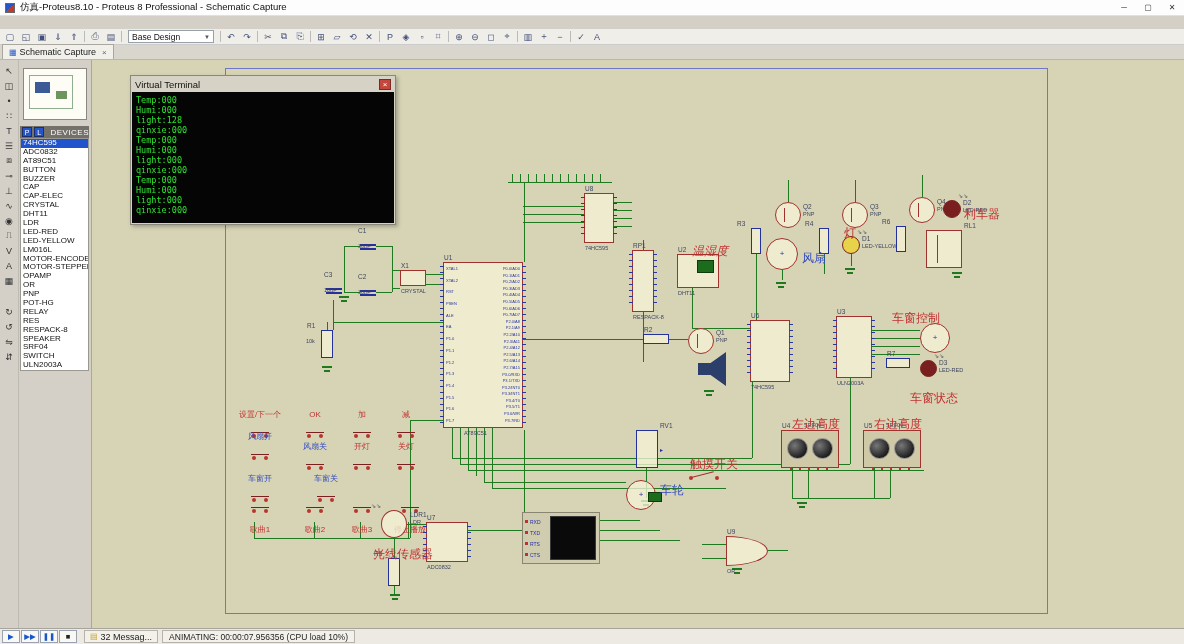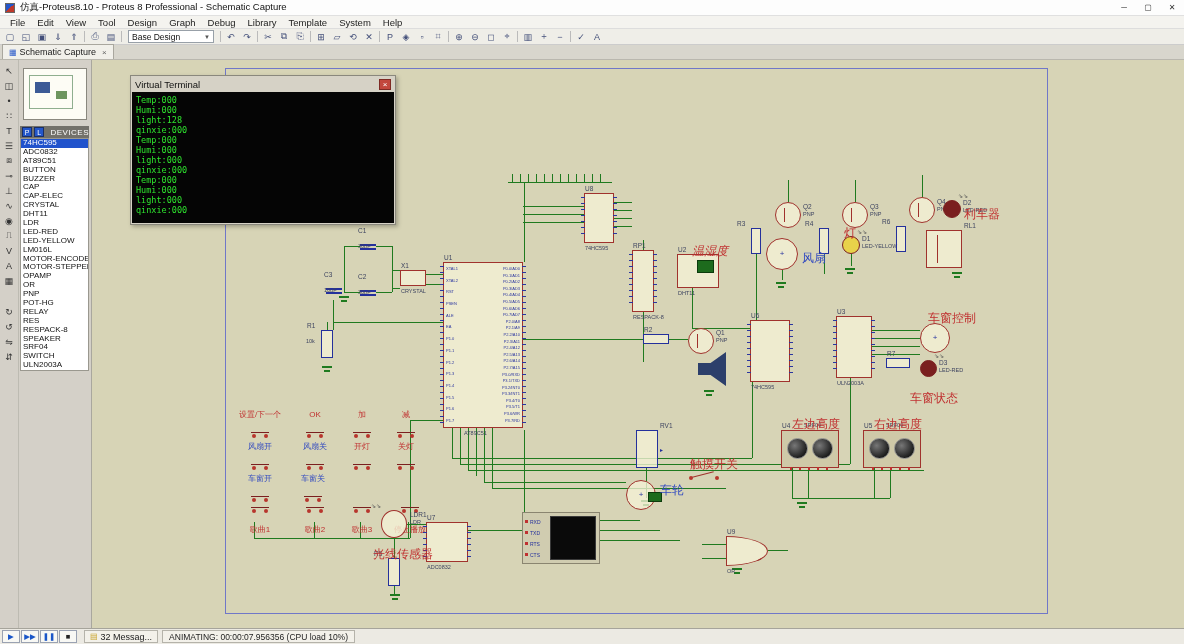--- a/index.html
+++ b/index.html
@@ -164,33 +164,20 @@
   <div class="titlebar">
     <div class="app-icon"></div>
     <span class="title">仿真-Proteus8.10 - Proteus 8 Professional - Schematic Capture</span>
     <div class="win-controls">
       <div class="win-btn">─</div>
       <div class="win-btn">▢</div>
       <div class="win-btn">✕</div>
     </div>
   </div>
 
-  <div class="menubar">
-      <span class="menu-item">File</span>
-      <span class="menu-item">Edit</span>
-      <span class="menu-item">View</span>
-      <span class="menu-item">Tool</span>
-      <span class="menu-item">Design</span>
-      <span class="menu-item">Graph</span>
-      <span class="menu-item">Debug</span>
-      <span class="menu-item">Library</span>
-      <span class="menu-item">Template</span>
-      <span class="menu-item">System</span>
-      <span class="menu-item">Help</span>
-    </div>
 
   <div class="toolbar">
       <span class="tb-icon">▢</span>
       <span class="tb-icon">◱</span>
       <span class="tb-icon">▣</span>
       <span class="tb-icon">⇓</span>
       <span class="tb-icon">⇑</span>
       <span class="tb-sep"></span>
       <span class="tb-icon">⎙</span>
       <span class="tb-icon">▤</span>
@@ -597,21 +584,21 @@
         <span class="bsym">
           <span class="bar"></span>
         </span>
       </div>
       <div class="comp kind-button" style="left: 296px; top: 350px; width: 36px; height: 28px;">
         <span class="blabel red">减</span>
         <span class="bsym">
           <span class="bar"></span>
         </span>
       </div>
-      <div class="comp kind-button" style="left: 142px; top: 382px; width: 52px; height: 28px;">
+      <div class="comp kind-button" style="left: 142px; top: 372px; width: 52px; height: 28px;">
         <span class="blabel blue">风扇开</span>
         <span class="bsym">
           <span class="bar"></span>
         </span>
       </div>
       <div class="comp kind-button" style="left: 203px; top: 382px; width: 40px; height: 28px;">
         <span class="blabel blue">风扇关</span>
         <span class="bsym">
           <span class="bar"></span>
         </span>
@@ -627,21 +614,21 @@
         <span class="bsym">
           <span class="bar"></span>
         </span>
       </div>
       <div class="comp kind-button" style="left: 142px; top: 414px; width: 52px; height: 28px;">
         <span class="blabel blue">车窗开</span>
         <span class="bsym">
           <span class="bar"></span>
         </span>
       </div>
-      <div class="comp kind-button" style="left: 201px; top: 414px; width: 40px; height: 28px;">
+      <div class="comp kind-button" style="left: 214px; top: 414px; width: 40px; height: 28px;">
         <span class="blabel blue">车窗关</span>
         <span class="bsym">
           <span class="bar"></span>
         </span>
       </div>
       <div class="comp kind-button" style="left: 142px; top: 446px; width: 52px; height: 28px;">
         <span class="bsym">
           <span class="bar"></span>
         </span>
         <span class="blabel red">歌曲1</span>
@@ -693,21 +680,21 @@
         <div class="iscreen"></div>
       </div>
       <div class="comp kind-gate" style="left: 634px; top: 476px; width: 42px; height: 30px;">
         <span class="ref">U9</span>
         <span class="sub">OR</span>
       </div>
       <span class="anno red" style="left: 600px; top: 183px; font-style: italic;">温湿度</span>
       <span class="anno blue" style="left: 710px; top: 190px;">风扇</span>
       <span class="anno red" style="left: 752px; top: 165px;">灯</span>
       <span class="anno red" style="left: 872px; top: 146px;">利车器</span>
-      <span class="anno red" style="left: 836px; top: 250px;">车窗控制</span>
+      <span class="anno red" style="left: 800px; top: 250px;">车窗控制</span>
       <span class="anno red" style="left: 818px; top: 330px;">车窗状态</span>
       <span class="anno red" style="left: 700px; top: 356px;">左边高度</span>
       <span class="anno red" style="left: 782px; top: 356px;">右边高度</span>
       <span class="anno red" style="left: 598px; top: 396px;">触摸开关</span>
       <span class="anno blue" style="left: 568px; top: 422px;">车轮</span>
       <span class="anno red" style="left: 281px; top: 486px;">光线传感器</span>
     </div>
 
 
   <div class="statusbar">

